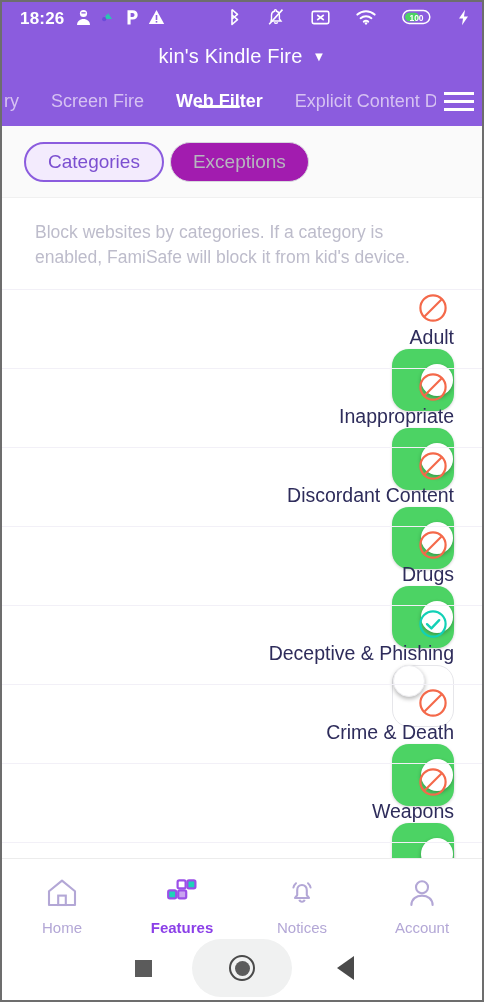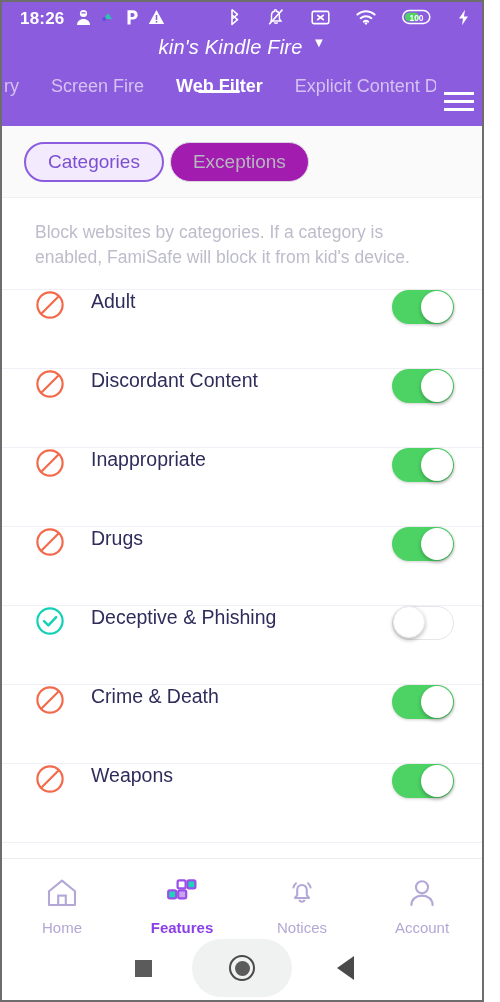--- a/index.html
+++ b/index.html
@@ -30,33 +30,33 @@
     color: #ffffff;
   }
   .sb-time { font-size: 17px; font-weight: bold; letter-spacing: .2px; }
   .sb-left-icons { display: flex; align-items: center; gap: 9px; margin-left: 12px; }
   .sb-spacer { flex: 1; }
   .sb-right-icons { display: flex; align-items: center; gap: 26px; }
   .sb-ico { display: block; }
 
   .titlebar {
     height: 40px;
-    display: flex; justify-content: center; font-style: italic;
+    display: flex; align-items: center; justify-content: center;
   }
   .title-text {
     color: #ffffff; font-size: 20px; letter-spacing: .2px;
   }
   .title-caret {
     color: #ffffff; font-size: 13px; margin-left: 10px; line-height: 1;
   }
 
   .tabbar {
     position: relative;
     height: 50px;
-    display: flex; align-items: flex-start;
+    display: flex; align-items: center;
     overflow: hidden;
   }
   .tab {
     display: flex; align-items: center;
     padding: 0 16px;
     color: #D6C2F2; font-size: 18px;
     white-space: nowrap;
     position: relative;
     flex: 0 0 auto;
   }
@@ -112,24 +112,25 @@
   }
   .desc {
     padding: 22px 30px 18px 33px;
     color: #BDBCCB;
     font-size: 17.5px;
     line-height: 1.45;
   }
   .list { padding: 0; }
   .row {
     height: 79px;
-    display: flex; align-items: flex-start;
+    display: flex; align-items: flex-end;
     padding: 0 28px 0 33px;
     border-top: 1px solid #F2F0F7;
     position: relative;
+    flex-direction: column;
   }
   .row:first-child { border-top: 1px solid #F2F0F7; }
   .row-icon { width: 36px; flex: 0 0 36px; display: flex; align-items: center; }
   .row-label {
     flex: 1 1 auto;
     color: #2E2C5B;
     font-size: 19.5px;
     padding-left: 20px;
   }
   
@@ -336,34 +337,34 @@
           </span>
       </div>
 
       <div class="row">
         <span class="row-icon">
           <svg width="30" height="30" viewBox="0 0 30 30">
               <circle cx="15" cy="15" r="12.6" fill="none" stroke="#F4694A" stroke-width="2.2"></circle>
               <path d="M6.5 23.5 L23.5 6.5" stroke="#F4694A" stroke-width="2.2"></path>
             </svg>
         </span>
+        <span class="row-label">Inappropriate</span>
+        <span class="toggle on">
+            <i class="knob"></i>
+          </span>
+      </div>
+
+      <div class="row">
+        <span class="row-icon">
+          <svg width="30" height="30" viewBox="0 0 30 30">
+              <circle cx="15" cy="15" r="12.6" fill="none" stroke="#F4694A" stroke-width="2.2"></circle>
+              <path d="M6.5 23.5 L23.5 6.5" stroke="#F4694A" stroke-width="2.2"></path>
+            </svg>
+        </span>
         <span class="row-label">Discordant Content</span>
-        <span class="toggle on">
-            <i class="knob"></i>
-          </span>
-      </div>
-
-      <div class="row">
-        <span class="row-icon">
-          <svg width="30" height="30" viewBox="0 0 30 30">
-              <circle cx="15" cy="15" r="12.6" fill="none" stroke="#F4694A" stroke-width="2.2"></circle>
-              <path d="M6.5 23.5 L23.5 6.5" stroke="#F4694A" stroke-width="2.2"></path>
-            </svg>
-        </span>
-        <span class="row-label">Inappropriate</span>
         <span class="toggle on">
             <i class="knob"></i>
           </span>
       </div>
 
       <div class="row">
         <span class="row-icon">
           <svg width="30" height="30" viewBox="0 0 30 30">
               <circle cx="15" cy="15" r="12.6" fill="none" stroke="#F4694A" stroke-width="2.2"></circle>
               <path d="M6.5 23.5 L23.5 6.5" stroke="#F4694A" stroke-width="2.2"></path>

